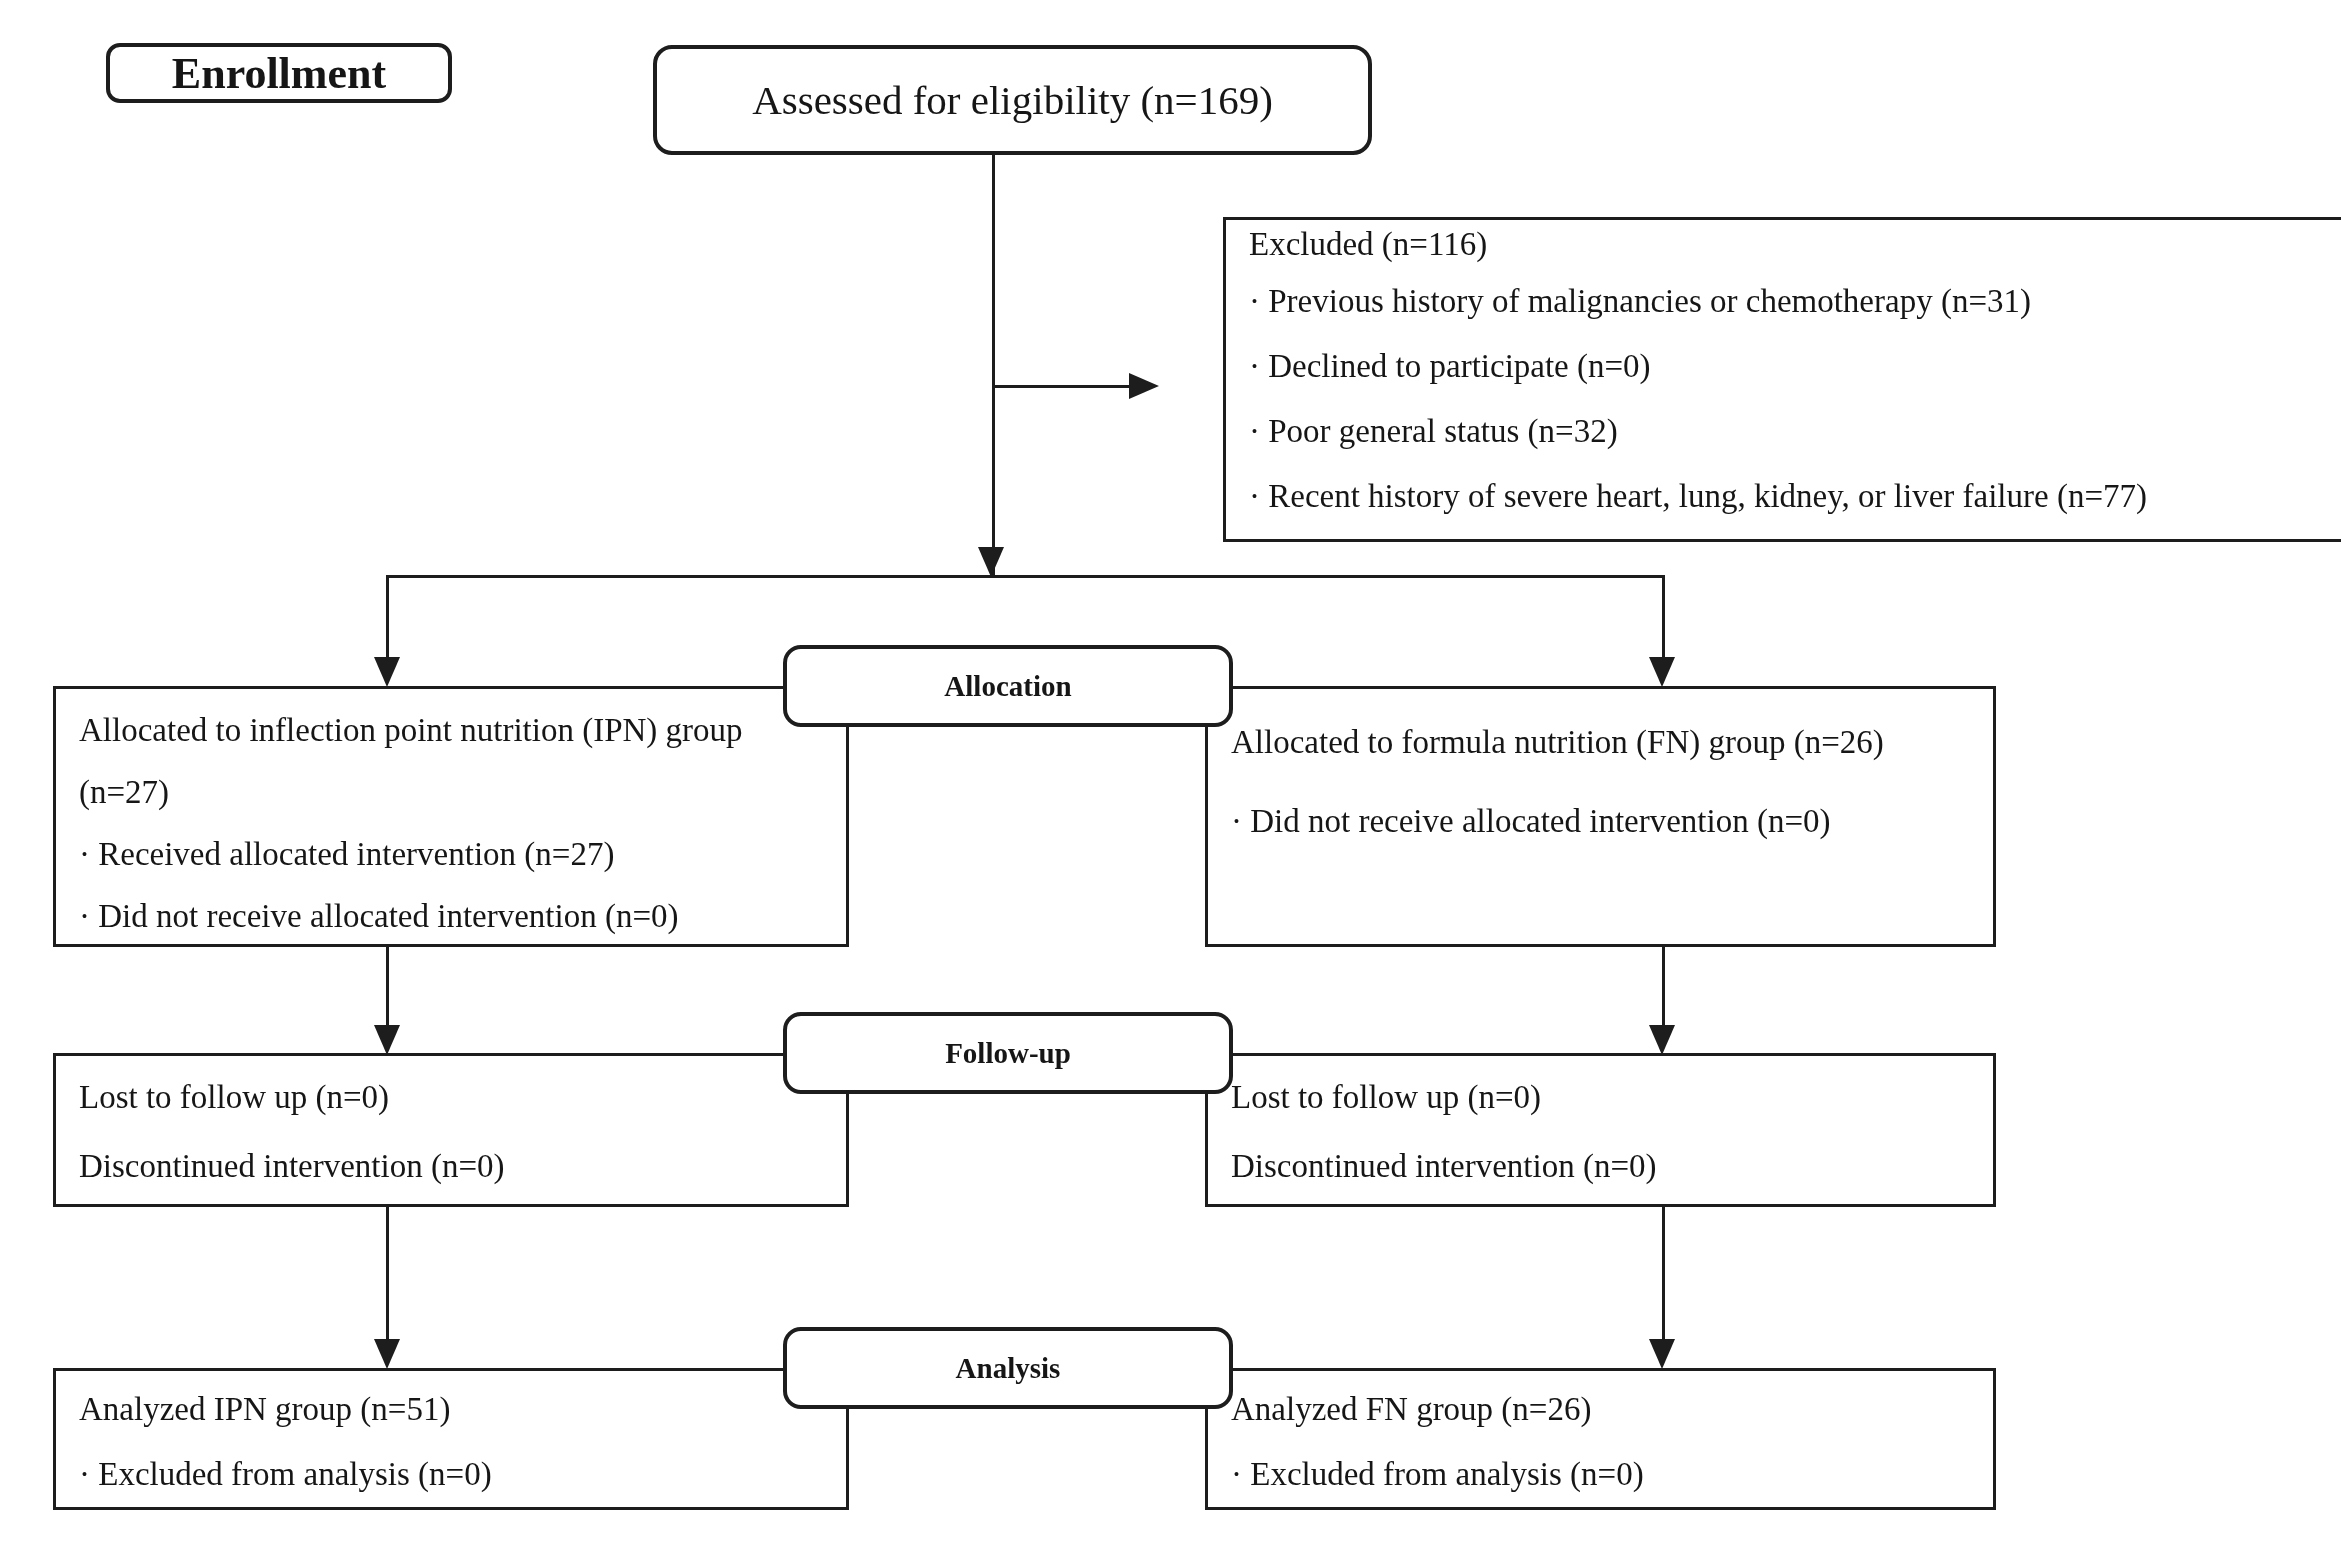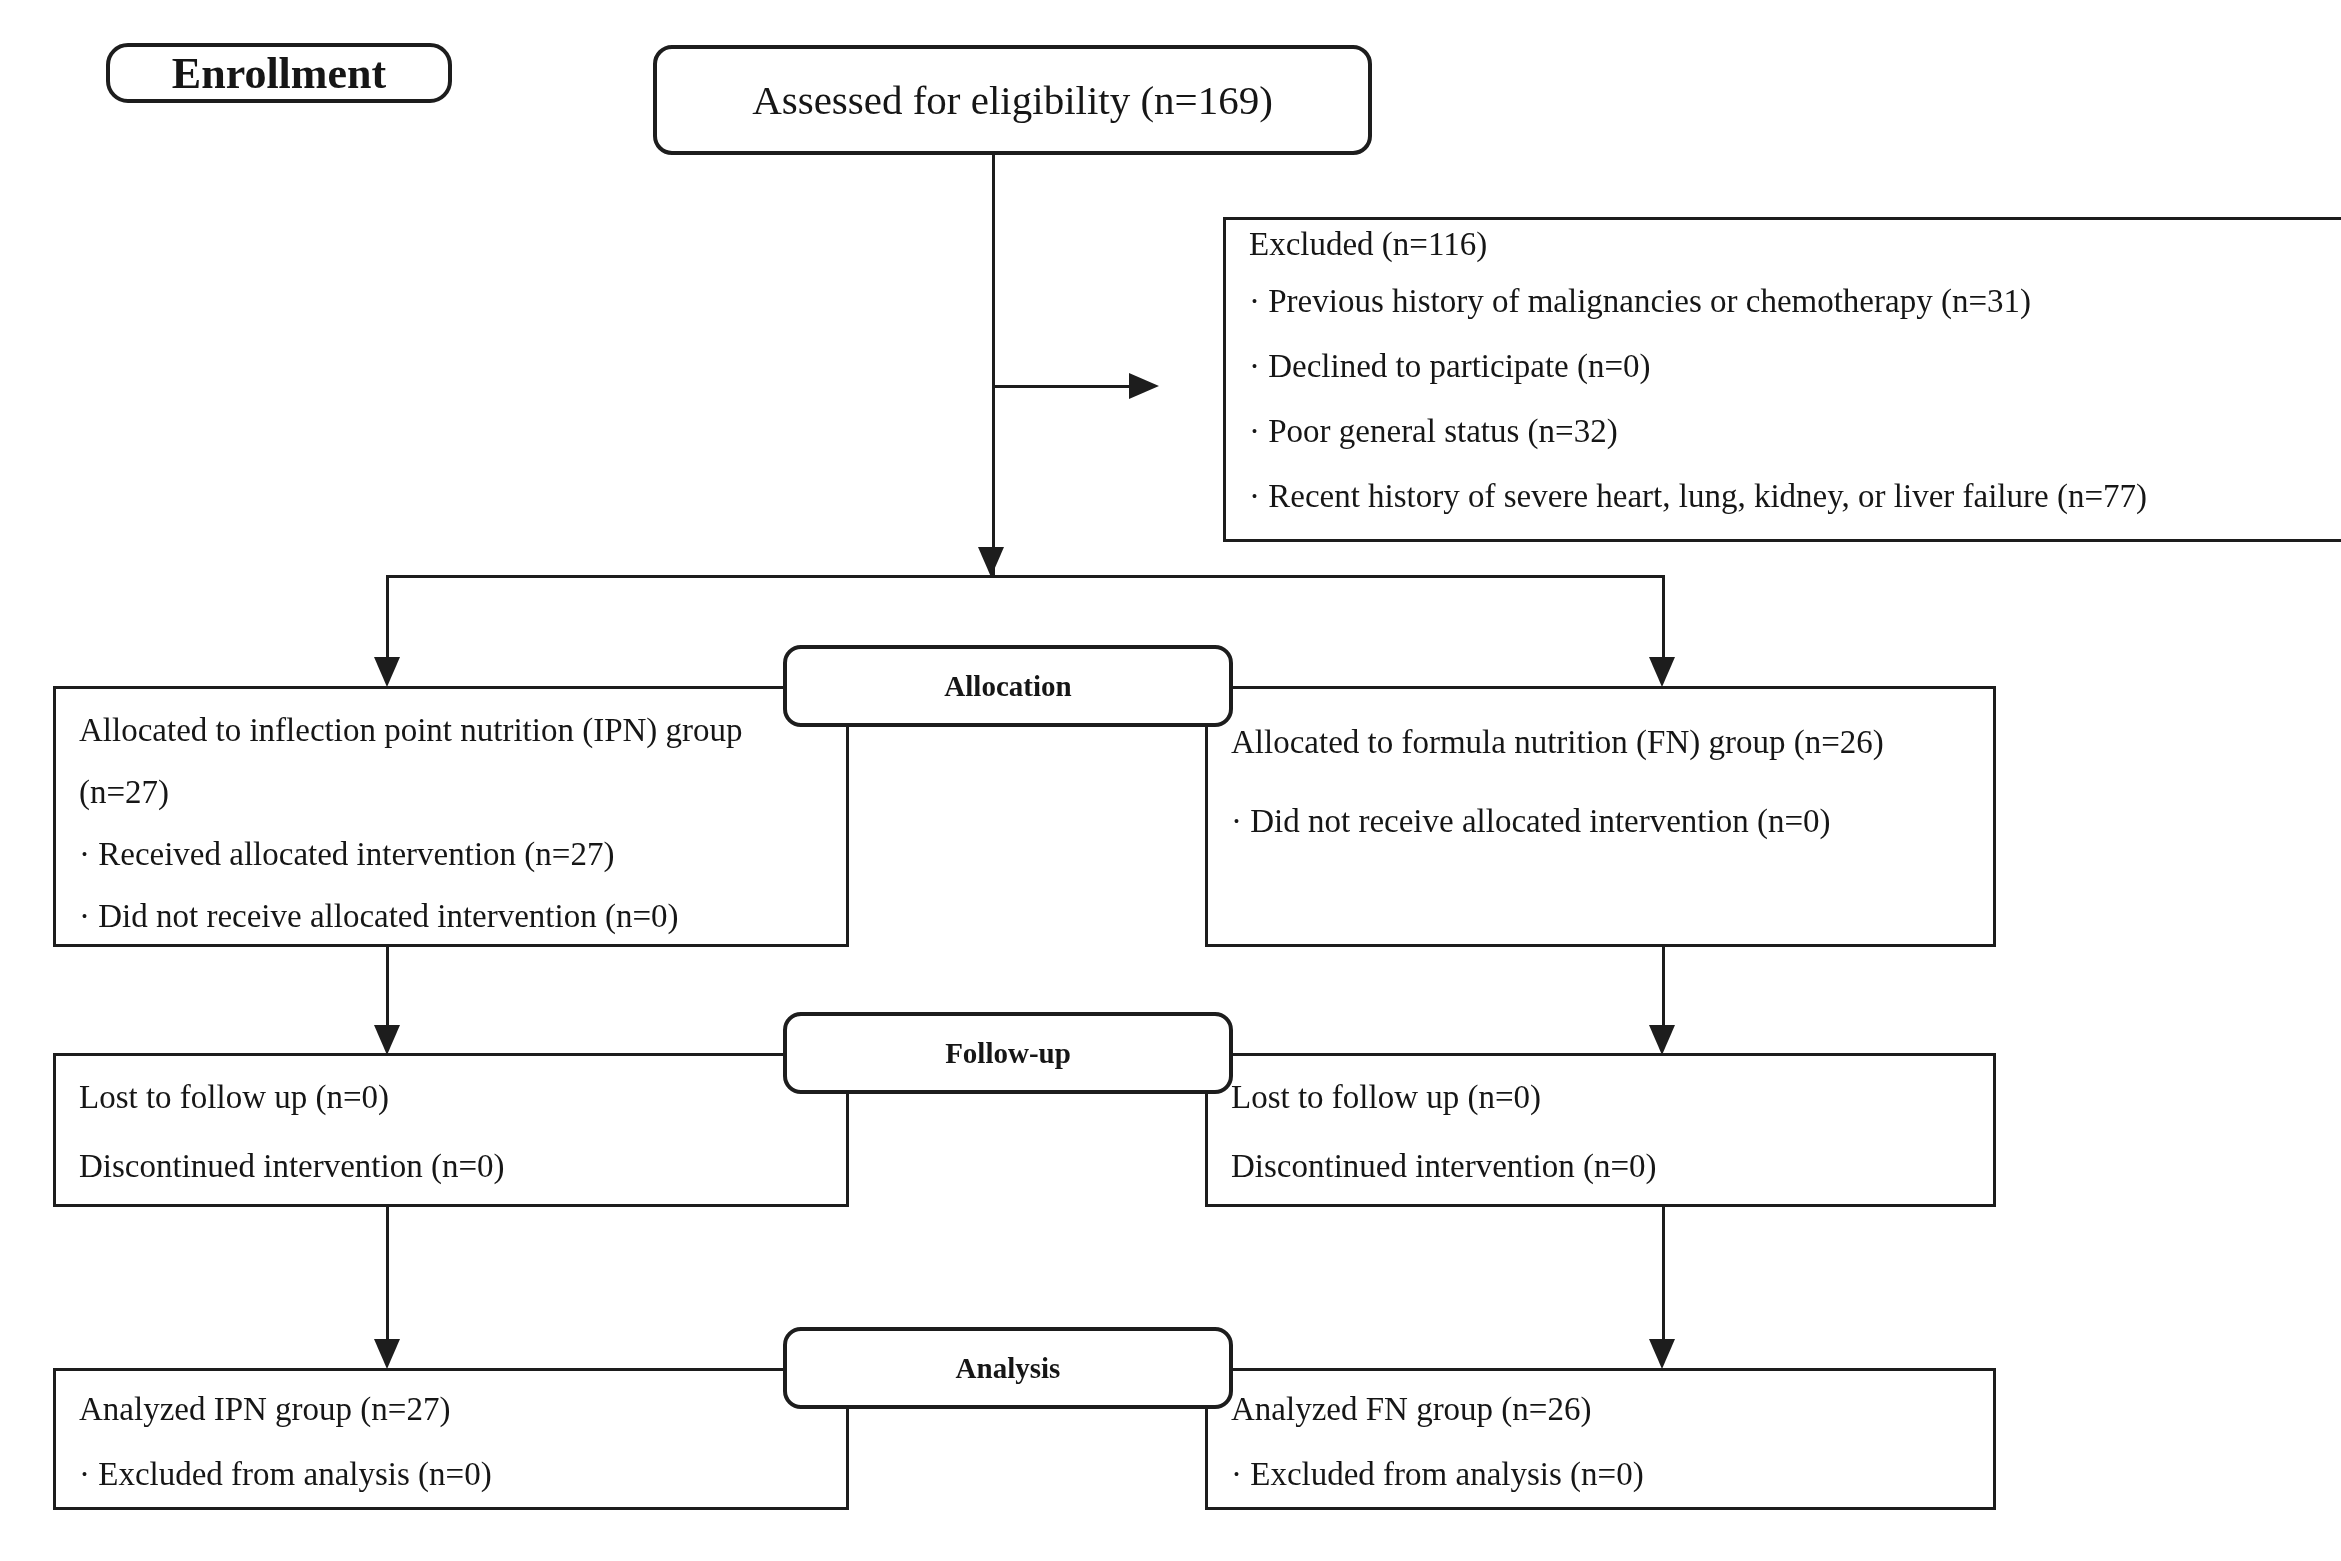--- a/index.html
+++ b/index.html
@@ -24,21 +24,21 @@
   .stage {
     display: flex;
     align-items: center;
     justify-content: center;
     font-weight: bold;
     font-size: 29px;
     z-index: 5;
     border-radius: 18px;
     border-width: 4.1px;
   }
-  .enroll { border-radius: 22px; font-size: 44px; }
+  .enroll { border-radius: 14px; font-size: 44px; }
   .assessed {
     display: flex;
     align-items: center;
     justify-content: center;
     font-size: 41px;
     z-index: 3;
     margin-left: 12px;
   }
   .tx { display: block; white-space: nowrap; }
   .lh-ex-title { line-height: 49px; }
@@ -124,21 +124,21 @@
   <div class="box stage" style="left:783px; top:1012px; width:450px; height:82px;">
     <span>Follow-up</span>
   </div>
 
   <div class="line" style="left:386px; top:1207px; width:2.7px; height:134px;"></div>
   <div class="arrow down" style="left:374px; top:1339px;"></div>
   <div class="line" style="left:1662px; top:1207px; width:2.7px; height:134px;"></div>
   <div class="arrow down" style="left:1649px; top:1339px;"></div>
 
   <div class="box" style="left:53px; top:1368px; width:796px; height:142px; padding:5.5px 23px;">
-    <span class="tx lh-an">Analyzed IPN group (n=27)</span>
+    <span class="tx lh-an">Analyzed IPN group (n=51)</span>
     <span class="tx lh-an">· Excluded from analysis (n=0)</span>
   </div>
   <div class="box" style="left:1205px; top:1368px; width:791px; height:142px; padding:5.5px 23px;">
     <span class="tx lh-an">Analyzed FN group (n=26)</span>
     <span class="tx lh-an">· Excluded from analysis (n=0)</span>
   </div>
 
   <div class="box stage" style="left:783px; top:1327px; width:450px; height:82px;">
     <span>Analysis</span>
   </div>

